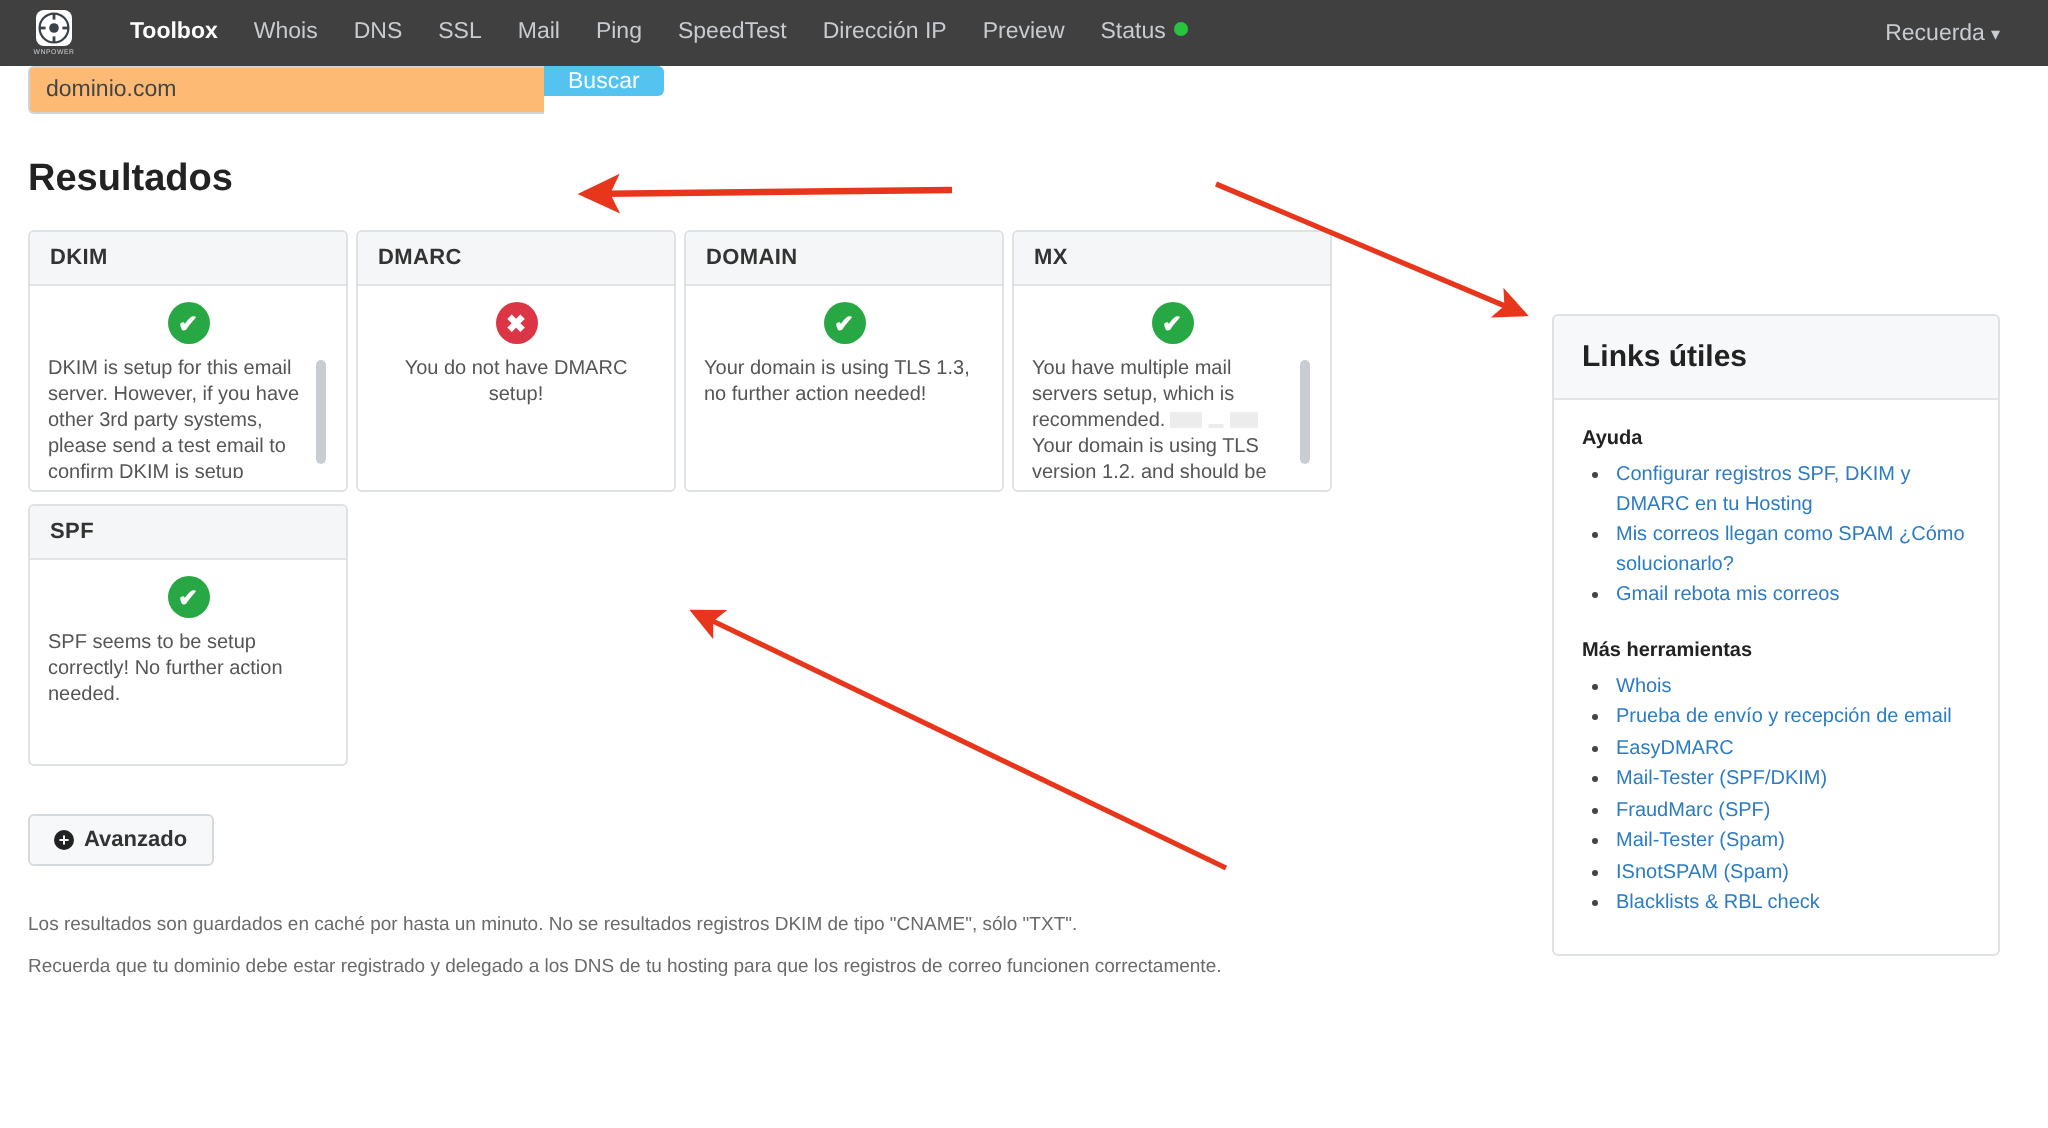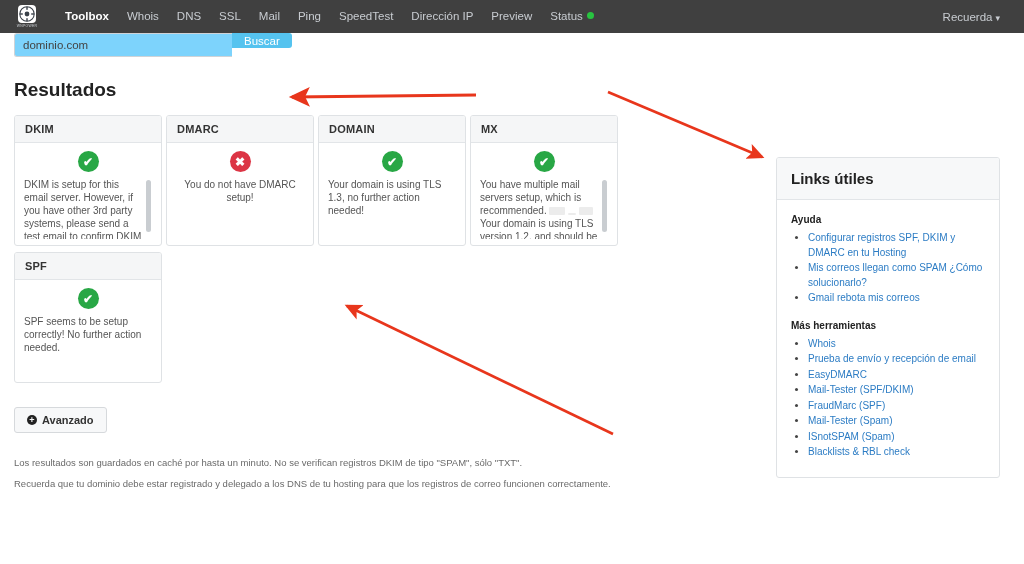--- a/index.html
+++ b/index.html
@@ -60,46 +60,46 @@
   .caret{ display:inline-block; margin-left:3px; font-size:9px; }
 
   
   .page{ padding:0 14px; position:relative; }
   .page-title{
     font-size:30px;font-weight:bold;color:#222;
     margin:20px 0 12px 0;letter-spacing:-.4px;
   }
   .search-row{ display:flex; align-items:stretch; margin-bottom:22px; }
   .search-input{
-    width:218px;height:24px;
+    width:258px;height:24px;
     border:1px solid #cfd3d7;border-right:none;
     border-radius:3px 0 0 3px;
     font-size:11.5px;color:#444;
     padding:0 8px;
     font-family:"Liberation Sans", sans-serif;
-    background:#7dd3fc;
+    background:#fdba74;
     outline:none;
   }
   .search-btn{
     height:15px;border:none;
     background:#55c3ef;color:#fff;
     font-size:11.5px;padding:0 12px;
     border-radius:0 3px 3px 0;
     cursor:pointer;
     font-family:"Liberation Sans", sans-serif;
   }
   .section-title{
     font-size:19px;font-weight:bold;color:#222;
     margin:0 0 14px 0;
   }
 
   
   .cards{ display:flex; flex-wrap:wrap; gap:0; width:664px; }
   .card{
-    width:148px;
+    width:160px;
     border:1px solid #dfe2e5;
     border-radius:3px;
     background:#fff;
     margin-right:4px;
     margin-bottom:6px;
     overflow:hidden;
   }
   .card-head{
     background:#f5f6f7;
     border-bottom:1px solid #e2e5e8;
@@ -287,21 +287,21 @@
     </div>
 
   </div>
 
   <button class="adv-btn">
     <span class="plus-icon">+</span>
     <span>Avanzado</span>
   </button>
 
   <div class="footnotes">
-    <div class="footnote">Los resultados son guardados en caché por hasta un minuto. No se verifican registros DKIM de tipo "SPAM", sólo "TXT".</div>
+    <div class="footnote">Los resultados son guardados en caché por hasta un minuto. No se resultados registros DKIM de tipo "CNAME", sólo "TXT".</div>
     <div class="footnote">Recuerda que tu dominio debe estar registrado y delegado a los DNS de tu hosting para que los registros de correo funcionen correctamente.</div>
   </div>
 </div>
 
 <div class="sidebar">
   <div class="sidebar-head">Links útiles</div>
   <div class="sidebar-body">
 
     <div class="side-h">Ayuda</div>
     <ul class="side-list">

